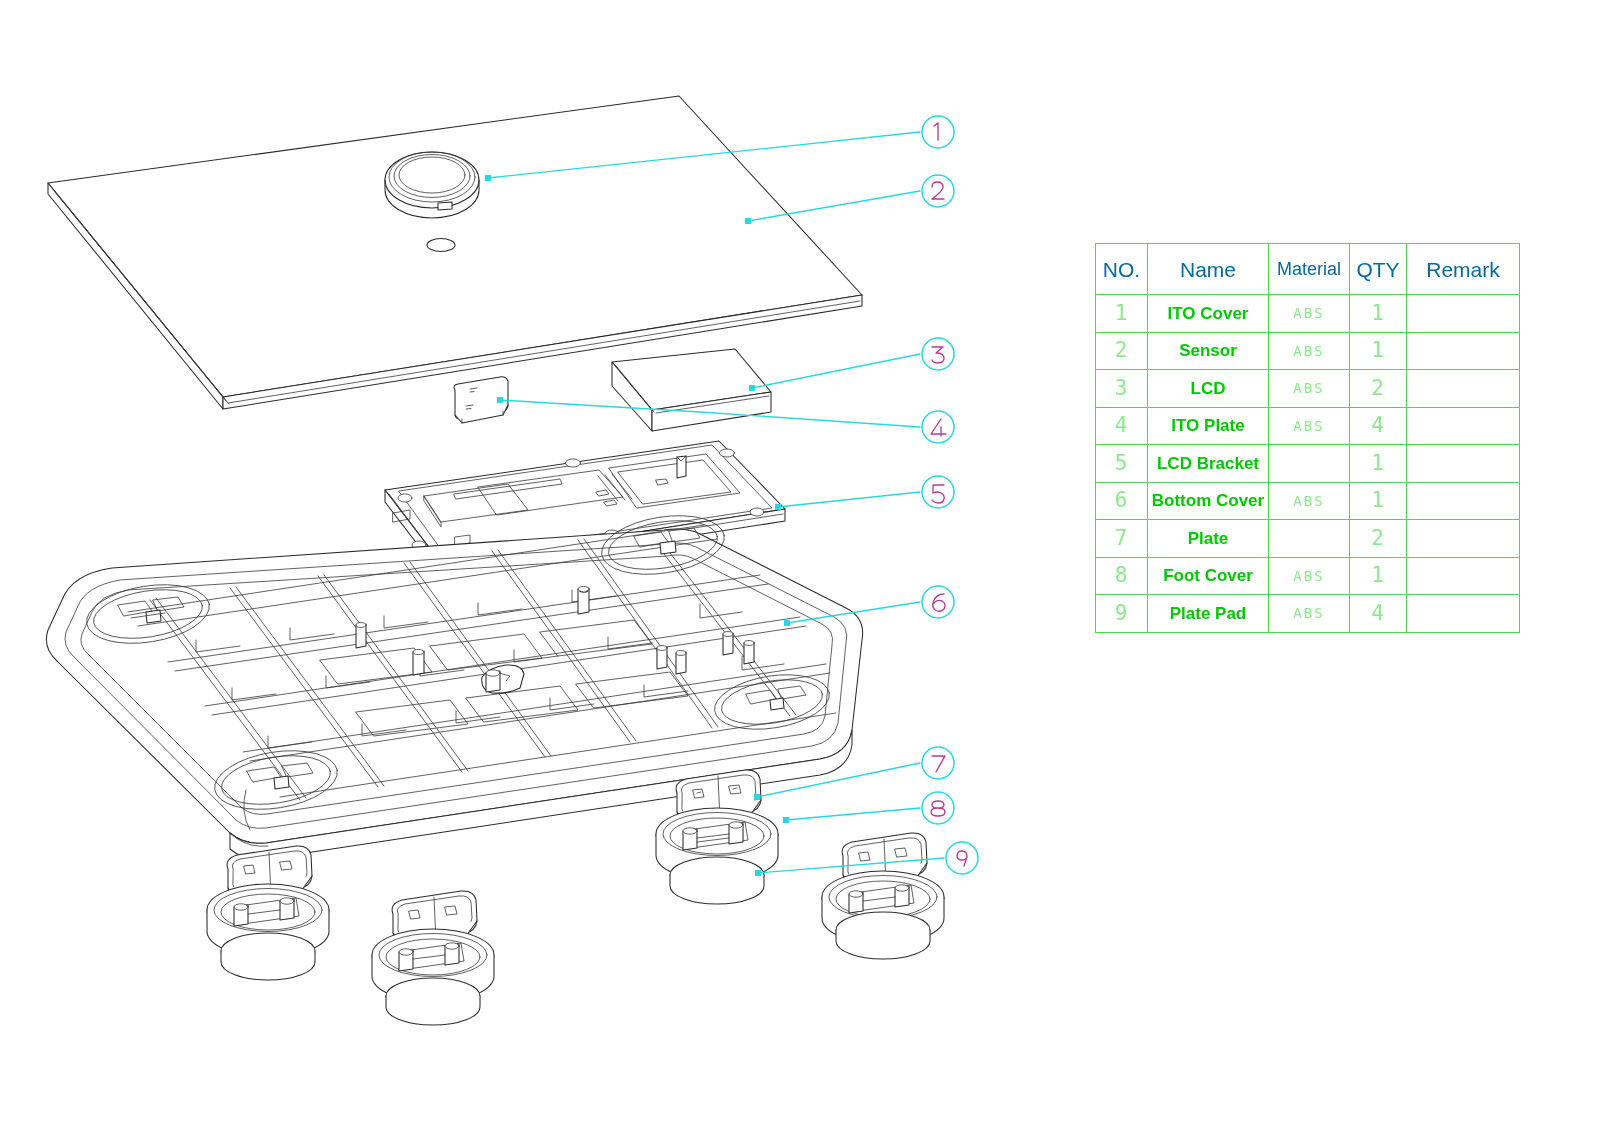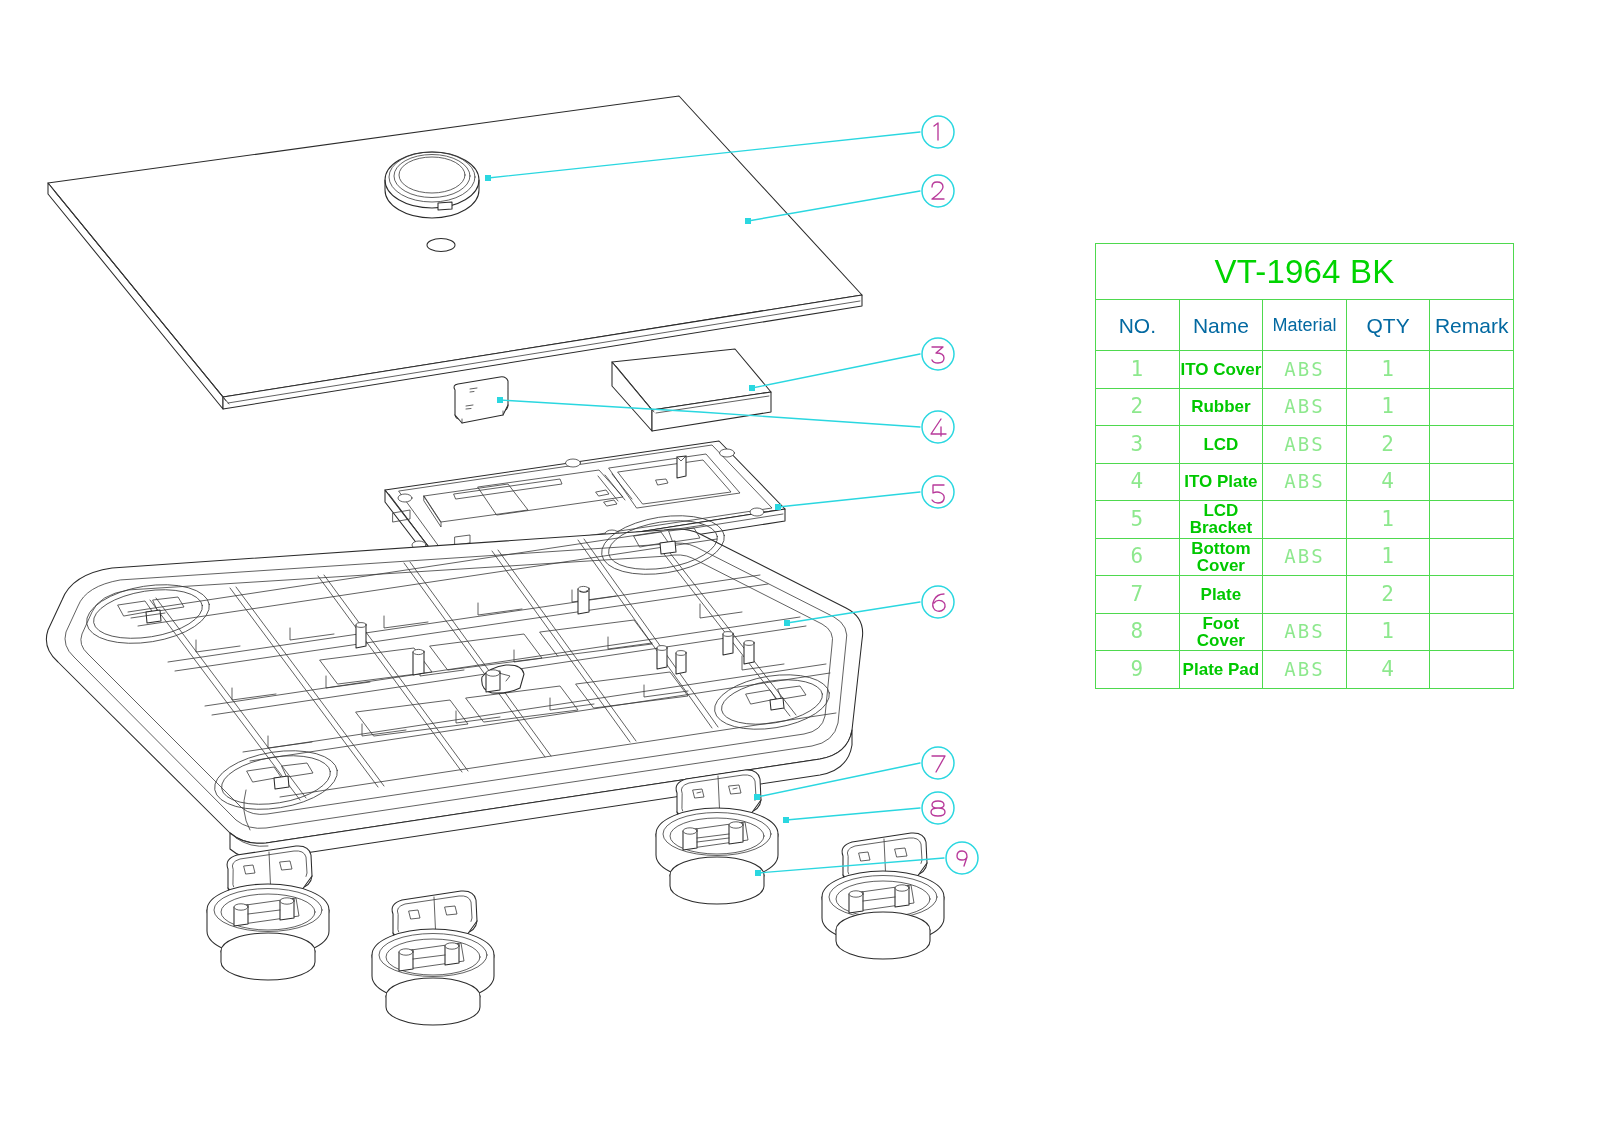--- a/index.html
+++ b/index.html
@@ -89,21 +89,21 @@
   }
   
   .c-stroke {
     font-size: 21px;
     color: #8de88d;
     font-family: "DejaVu Sans Mono", monospace;
     font-weight: normal;
     letter-spacing: 1px;
   }
   .c-stroke.mat {
-    font-size: 19px;
+    font-size: 14px;
     letter-spacing: 2px;
   }
   .c-remark { }
 
   .col-no     { width: 51px;  }
   .col-name   { width: 120px; margin-left: 40px; }
   .col-mat    { width: 80px;  }
   .col-qty    { width: 56px;  }
   .col-remark { width: 112px; }
 </style>
@@ -519,40 +519,37 @@
       <g>
         <circle class="bcircle" cx="962" cy="858" r="16"></circle>
         <path class="bnum" d="M 967,857 Q 967,851 962,851 Q 957,851 957,856 Q 957,860 962,860 Q 966,860 967,857 L 964,866"></path>
       </g>
     </g>
   </svg>
 
   <table id="bom">
     <tbody>
       <tr>
-        <td class="t-title" colspan="5">VT-1964 BK</td>
-      </tr>
-      <tr>
         <td class="t-head col-no">NO.</td>
         <td class="t-head col-name">Name</td>
         <td class="t-head small col-mat">Material</td>
         <td class="t-head col-qty">QTY</td>
         <td class="t-head col-remark">Remark</td>
       </tr>
 
       <tr class="t-row">
         <td class="c-stroke">1</td>
         <td class="c-name">ITO Cover</td>
         <td class="c-stroke mat">ABS</td>
         <td class="c-stroke">1</td>
         <td class="c-remark"></td>
       </tr>
       <tr class="t-row">
         <td class="c-stroke">2</td>
-        <td class="c-name">Rubber</td>
+        <td class="c-name">Sensor</td>
         <td class="c-stroke mat">ABS</td>
         <td class="c-stroke">1</td>
         <td class="c-remark"></td>
       </tr>
       <tr class="t-row">
         <td class="c-stroke">3</td>
         <td class="c-name">LCD</td>
         <td class="c-stroke mat">ABS</td>
         <td class="c-stroke">2</td>
         <td class="c-remark"></td>

